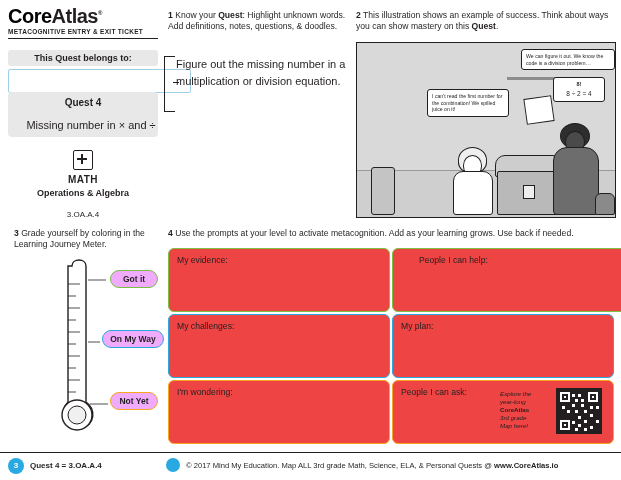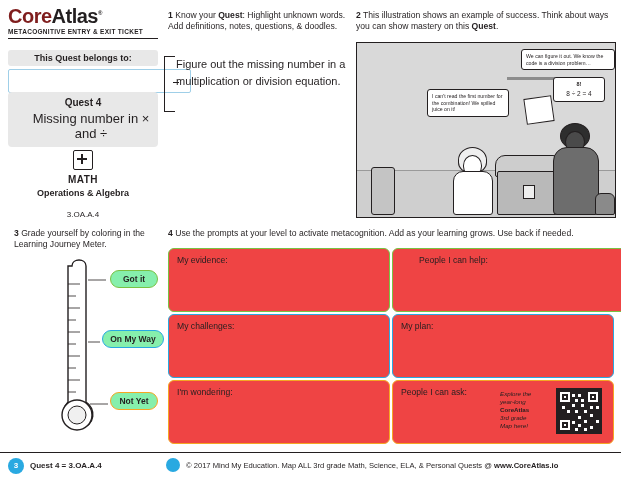--- a/index.html
+++ b/index.html
@@ -9,33 +9,33 @@
     font-family:"Liberation Sans", sans-serif;
     color:#231f20;
     overflow:hidden;
     position:relative;
   }
   .page{position:relative;width:621px;height:480px;}
 
   
   .logo-block{position:absolute;left:8px;top:6px;width:150px;}
   .logo-wordmark{font-size:20px;font-weight:bold;letter-spacing:-0.5px;line-height:1;}
-  .logo-wordmark .core{color:#7f1d1d;}
+  .logo-wordmark .core{color:#000000;}
   .logo-wordmark .atlas{color:#231f20;}
   .logo-tm{font-size:6px;vertical-align:super;}
   .logo-sub{font-size:6.5px;font-weight:bold;letter-spacing:0.3px;margin-top:2px;color:#231f20;}
   .logo-rule{border-top:1px solid #231f20;margin-top:3px;}
 
   .belongs{position:absolute;left:8px;top:50px;width:150px;}
   .belongs-bar{background:#e8e8e8;border-radius:3px;text-align:center;font-size:9px;font-weight:bold;padding:3px 0;}
   .belongs-field{border:1px solid #9fcfe8;height:20px;margin-top:3px;background:#fff;border-radius:2px;}
 
   .quest-box{position:absolute;left:8px;top:92px;width:150px;background:#e8e8e8;border-radius:4px;text-align:center;padding:5px 0 6px 0;}
   .quest-title{font-size:10px;font-weight:bold;}
-  .quest-sub{font-size:13px;margin-top:3px;padding-left:16px;}
+  .quest-sub{font-size:11px;margin-top:11px;padding-left:16px;}
 
   .subject{position:absolute;left:8px;top:150px;width:150px;text-align:center;}
   .subj-icon{width:20px;height:20px;margin:0 auto 4px auto;position:relative;}
   .subj-icon .sq{position:absolute;left:0;top:0;width:18px;height:18px;border:1.5px solid #231f20;border-radius:2px;}
   .subj-icon .plus{position:absolute;left:4px;top:8px;width:10px;height:1.5px;background:#231f20;}
   .subj-icon .plus2{position:absolute;left:8.2px;top:4px;width:1.5px;height:10px;background:#231f20;}
   .subj-name{font-size:10px;font-weight:bold;letter-spacing:0.5px;}
   .subj-domain{font-size:9px;font-weight:bold;margin-top:3px;}
   .subj-code{font-size:8px;margin-top:12px;}
 
@@ -74,21 +74,21 @@
   .chest{left:140px;top:128px;width:62px;height:42px;border:1.2px solid #231f20;background:#b9b9b9;border-radius:2px;}
   .chest-lid{left:138px;top:112px;width:66px;height:20px;border:1.2px solid #231f20;background:#cdcdcd;border-radius:10px 10px 2px 2px;}
   .chest-lock{left:166px;top:142px;width:10px;height:12px;border:1px solid #231f20;background:#eee;}
   .paper{left:168px;top:54px;width:26px;height:24px;border:1px solid #231f20;background:#fff;transform:rotate(-8deg);}
   .shelf{left:150px;top:34px;width:58px;height:3px;background:#8d8d8d;}
   .plant{left:14px;top:124px;width:22px;height:46px;border:1px solid #231f20;background:#c4c4c4;border-radius:3px;}
   .cat{left:238px;top:150px;width:18px;height:20px;border:1px solid #231f20;background:#8a8a8a;border-radius:6px 6px 2px 2px;}
 
   
   .meter-wrap{position:absolute;left:10px;top:252px;width:150px;height:190px;}
-  .pill{position:absolute;border:1.4px solid #f5a623;background:#86efac;border-radius:12px;font-size:8.5px;font-weight:bold;text-align:center;padding:3px 0;width:46px;}
+  .pill{position:absolute;border:1.4px solid #f5a623;background:#f0abfc;border-radius:12px;font-size:8.5px;font-weight:bold;text-align:center;padding:3px 0;width:46px;}
   .pill.gotit{left:100px;top:18px;border-color:#7ac143;}
   .pill.onmyway{left:92px;top:78px;width:60px;border-color:#29a9e1;}
   .pill.notyet{left:100px;top:140px;border-color:#f5a623;}
   .pbox{position:absolute;border-radius:6px;background:#ef4444;}
   .pbox .plabel{font-size:8.6px;padding:6px 8px;}
   .b-green{border:1.4px solid #7ac143;}
   .b-blue{border:1.4px solid #29a9e1;}
   .b-orange{border:1.4px solid #f5a623;}
 
   

